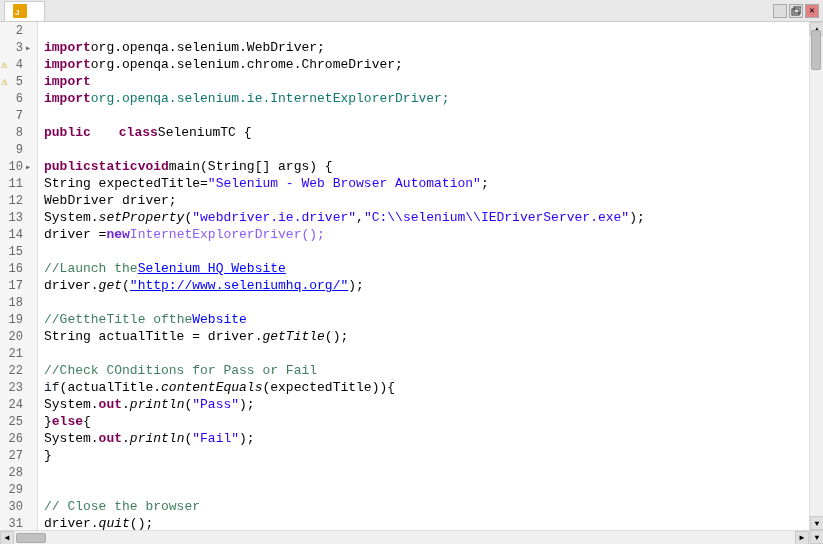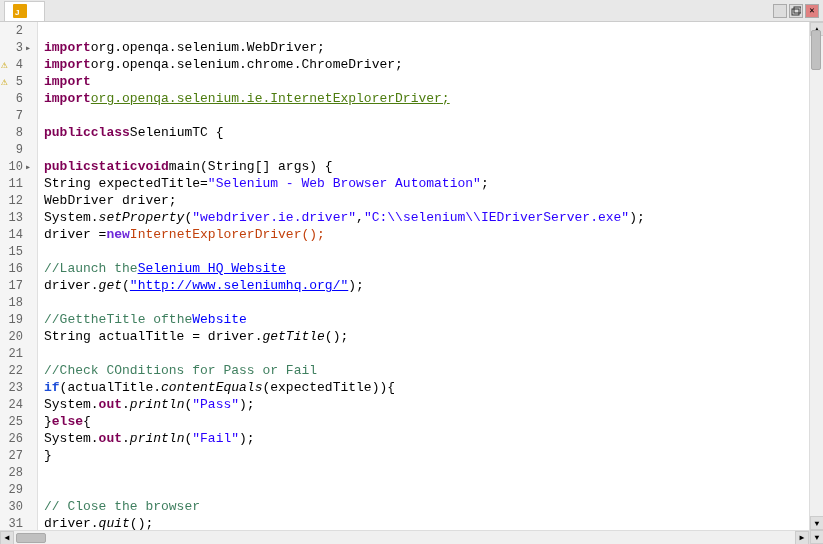--- a/index.html
+++ b/index.html
@@ -346,26 +346,26 @@
         </div>
         <div class="code-line">
           <span style="color: rgb(127, 0, 85); font-weight: bold;">import </span>
           <span style="color: rgb(0, 0, 0);">org.openqa.selenium.chrome.ChromeDriver;</span>
         </div>
         <div class="code-line">
           <span style="color: rgb(127, 0, 85); font-weight: bold;">import </span>
         </div>
         <div class="code-line">
           <span style="color: rgb(127, 0, 85); font-weight: bold;">import </span>
-          <span style="color: #4d7c0f; text-decoration: underline;">org.openqa.selenium.ie.InternetExplorerDriver;</span>
+          <span style="color: #0f766e;">org.openqa.selenium.ie.InternetExplorerDriver;</span>
         </div>
         <div class="code-line"></div>
         <div class="code-line">
           <span style="color: rgb(127, 0, 85); font-weight: bold;">public </span>
-          <span style="color: rgb(127, 0, 85); font-weight: bold;">class </span>
+          <span style="color: rgb(127, 0, 85); font-weight: bold; margin-left: 28px;">class </span>
           <span style="color: rgb(0, 0, 0);">SeleniumTC {</span>
         </div>
         <div class="code-line"></div>
         <div class="code-line">
           <span style="color: rgb(0, 0, 0);">    </span>
           <span style="color: rgb(127, 0, 85); font-weight: bold;">public </span>
           <span style="color: rgb(127, 0, 85); font-weight: bold;">static </span>
           <span style="color: rgb(127, 0, 85); font-weight: bold;">void </span>
           <span style="color: rgb(0, 0, 0);">main(String[] args) {</span>
         </div>
@@ -382,21 +382,21 @@
           <span style="color: rgb(0, 0, 0); font-style: italic;">setProperty</span>
           <span style="color: rgb(0, 0, 0);">(</span>
           <span style="color: rgb(42, 0, 255);">"webdriver.ie.driver"</span>
           <span style="color: rgb(0, 0, 0);">, </span>
           <span style="color: rgb(42, 0, 255);">"C:\\selenium\\IEDriverServer.exe"</span>
           <span style="color: rgb(0, 0, 0);">);</span>
         </div>
         <div class="code-line">
           <span style="color: rgb(0, 0, 0);">        driver = </span>
           <span style="color: #6d28d9; font-weight: bold;">new </span>
-          <span style="color: #c2410c;">InternetExplorerDriver();</span>
+          <span style="color: #8b5cf6;">InternetExplorerDriver();</span>
         </div>
         <div class="code-line"></div>
         <div class="code-line">
           <span style="color: rgb(63, 127, 95);">        //Launch the </span>
           <span style="color: rgb(0, 0, 255); text-decoration: underline;">Selenium HQ Website</span>
         </div>
         <div class="code-line">
           <span style="color: rgb(0, 0, 0);">        driver.</span>
           <span style="color: rgb(0, 0, 0); font-style: italic;">get</span>
           <span style="color: rgb(0, 0, 0);">(</span>
@@ -416,21 +416,21 @@
           <span style="color: rgb(0, 0, 0);">        String actualTitle = driver.</span>
           <span style="color: rgb(0, 0, 0); font-style: italic;">getTitle</span>
           <span style="color: rgb(0, 0, 0);">();</span>
         </div>
         <div class="code-line"></div>
         <div class="code-line">
           <span style="color: rgb(63, 127, 95);">        //Check COnditions for Pass or Fail</span>
         </div>
         <div class="code-line">
           <span style="color: rgb(0, 0, 0);">        </span>
-          <span style="color: #1d4ed8; font-weight: bold;">if </span>
+          <span style="color: #0f172a; font-weight: normal;">if </span>
           <span style="color: rgb(0, 0, 0);">(actualTitle.</span>
           <span style="color: rgb(0, 0, 0); font-style: italic;">contentEquals</span>
           <span style="color: rgb(0, 0, 0);">(expectedTitle)){</span>
         </div>
         <div class="code-line">
           <span style="color: rgb(0, 0, 0);">            System.</span>
           <span style="color: rgb(127, 0, 85); font-weight: bold;">out</span>
           <span style="color: rgb(0, 0, 0);">.</span>
           <span style="color: rgb(0, 0, 0); font-style: italic;">println</span>
           <span style="color: rgb(0, 0, 0);">(</span>

